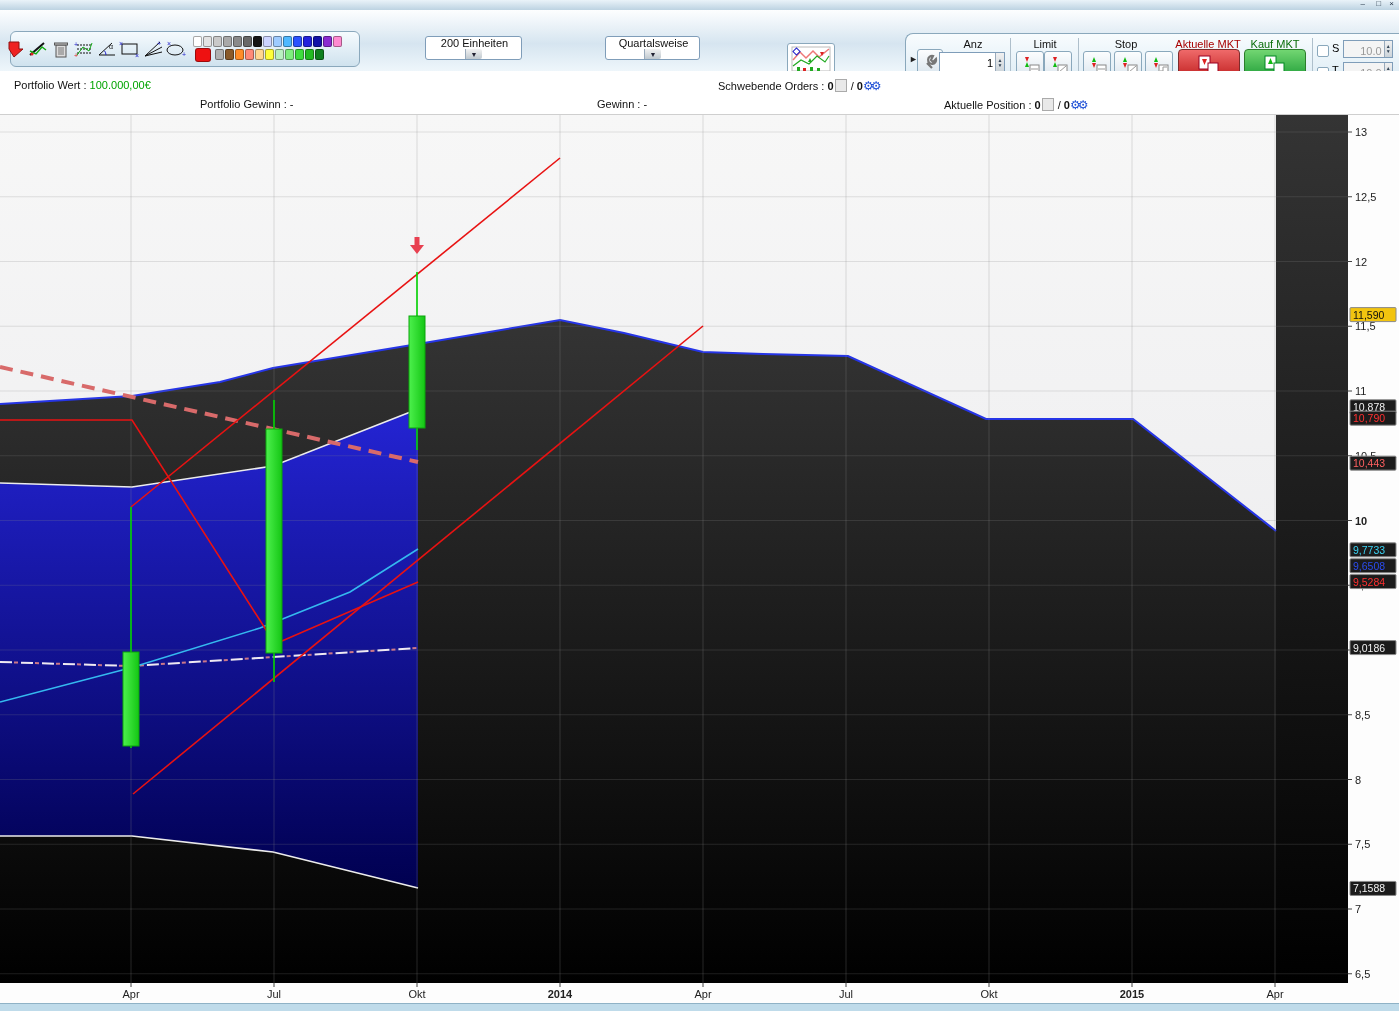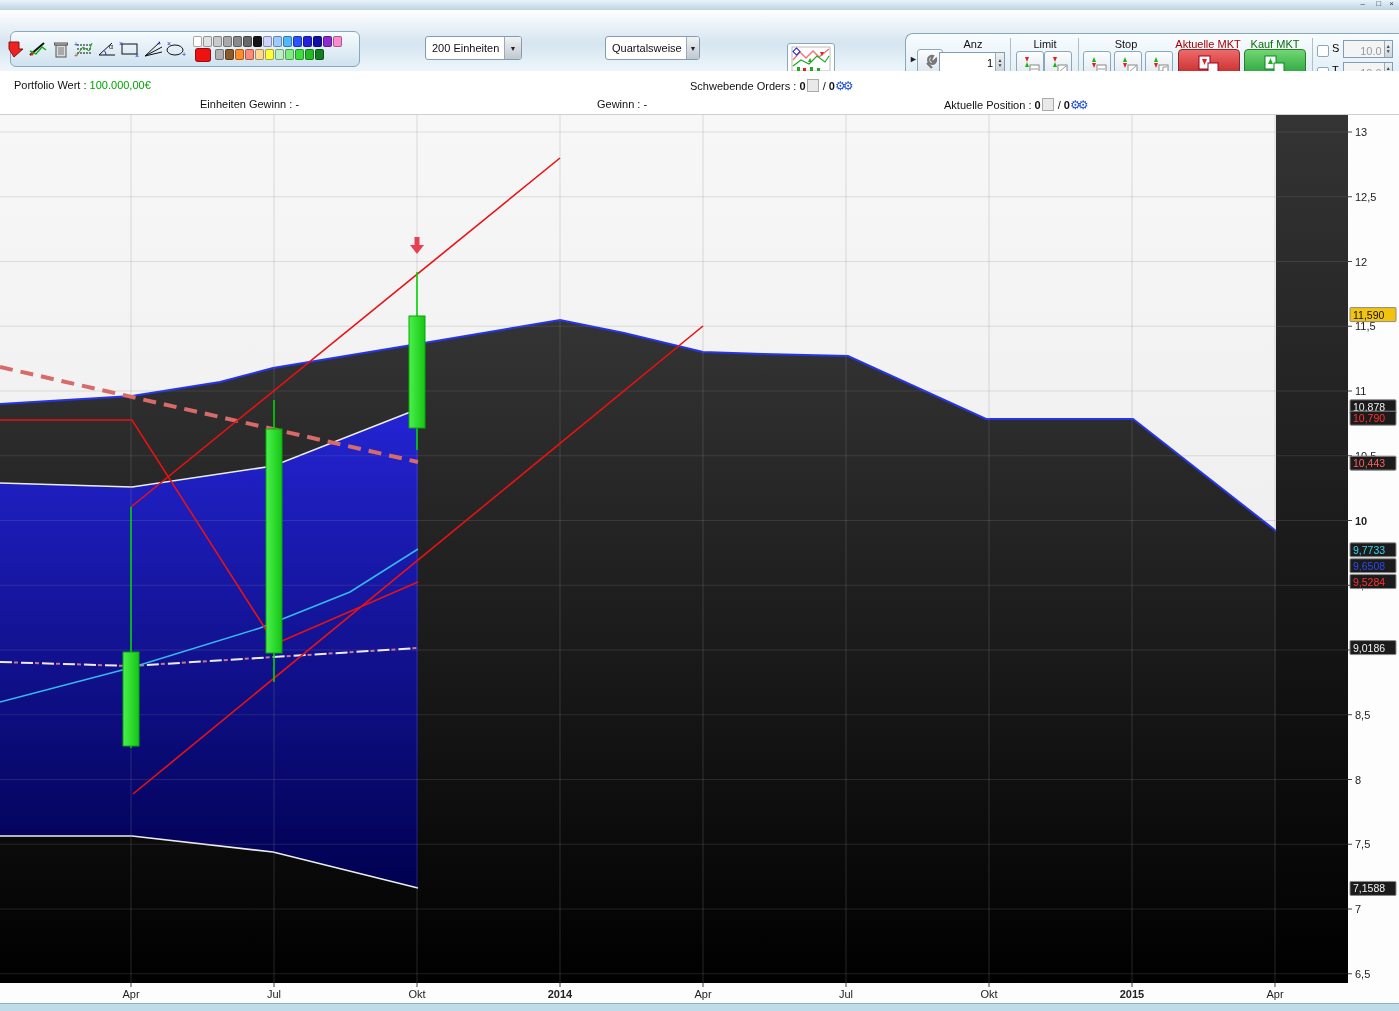--- a/index.html
+++ b/index.html
@@ -12,21 +12,21 @@
   
   #toolbar{position:absolute;left:0;top:10px;width:1399px;height:61px;
     background:linear-gradient(180deg,#fdfeff 0%,#d6e5f0 55%,#eef6fb 100%);
     border-bottom:1px solid #8fb0c4;}
   #toolsbox{position:absolute;left:10px;top:21px;width:350px;height:36px;border:1px solid #8aa8bc;
     border-radius:6px;background:linear-gradient(180deg,#f6fbfe,#cfe2ee);display:flex;align-items:center;padding:0 4px;box-sizing:border-box;}
   .tool{width:23px;height:26px;display:flex;align-items:center;justify-content:center;}
   .palette{margin-left:6px;position:relative;width:150px;height:28px;}
   .sw{position:absolute;width:9px;height:11px;border:1px solid rgba(0,0,0,.35);border-radius:2px;box-sizing:border-box;}
   .dd{position:absolute;height:22px;background:#fff;border:1px solid #7f9db9;border-radius:3px;
-    font-size:11px;color:#111;display:flex;align-items:center;}
+    font-size:11px;color:#111;display:flex;align-items:center;flex-direction:column;}
   .dd .txt{padding:0 4px 0 6px;flex:1;white-space:nowrap;}
   .dd .arr{width:16px;height:100%;border-left:1px solid #9ab;display:flex;align-items:center;justify-content:center;
     background:linear-gradient(180deg,#f2f2f2,#bfc8cf);font-size:7px;color:#223;border-radius:0 2px 2px 0;}
   #chartTypeBtn{position:absolute;left:787px;top:33px;width:46px;height:30px;background:#fff;border:1px solid #8aa8bc;border-radius:3px;
     display:flex;align-items:center;justify-content:center;}
   
   #tradepanel{position:absolute;left:905px;top:23px;width:494px;height:49px;
     border:1px solid #8aa8bc;border-right:none;border-radius:8px 0 0 8px;
     background:linear-gradient(180deg,#f8fcfe,#dcebf4);}
   .tp-lab{position:absolute;font-size:11px;color:#111;top:4px;transform:translateX(-50%);white-space:nowrap;}
@@ -266,27 +266,27 @@
       <span class="spin">▲<br>▼</span>
     </div>
   </div>
 </div>
 
 <div id="infobar">
   <span class="info" style="left:14px;top:8px">
     <span>Portfolio Wert :</span>
     <span class="green">100.000,00€</span>
   </span>
-  <span class="info" style="left:690px;top:8px">
+  <span class="info" style="left:718px;top:8px">
     <span>Schwebende Orders :</span>
     <b>0</b><span class="pageico"></span>
     <span>/</span>
     <b>0</b><span class="gear">⚙⚙</span>
   </span>
-  <span class="info" style="left:200px;top:27px">Einheiten Gewinn : -</span>
+  <span class="info" style="left:200px;top:27px">Portfolio Gewinn : -</span>
   <span class="info" style="left:597px;top:27px">Gewinn : -</span>
   <span class="info" style="left:944px;top:27px">
     <span>Aktuelle Position :</span>
     <b>0</b><span class="pageico"></span>
     <span>/</span>
     <b>0</b><span class="gear">⚙⚙</span>
   </span>
 </div>
 
 <div id="chart">

